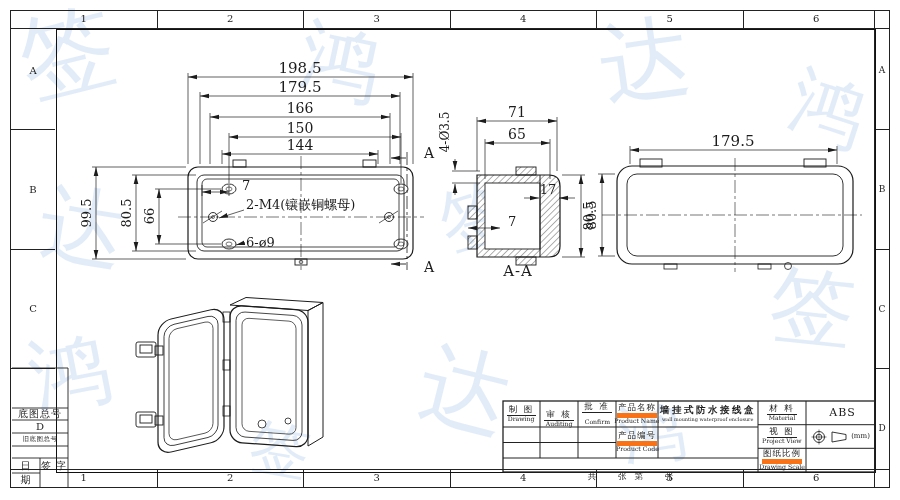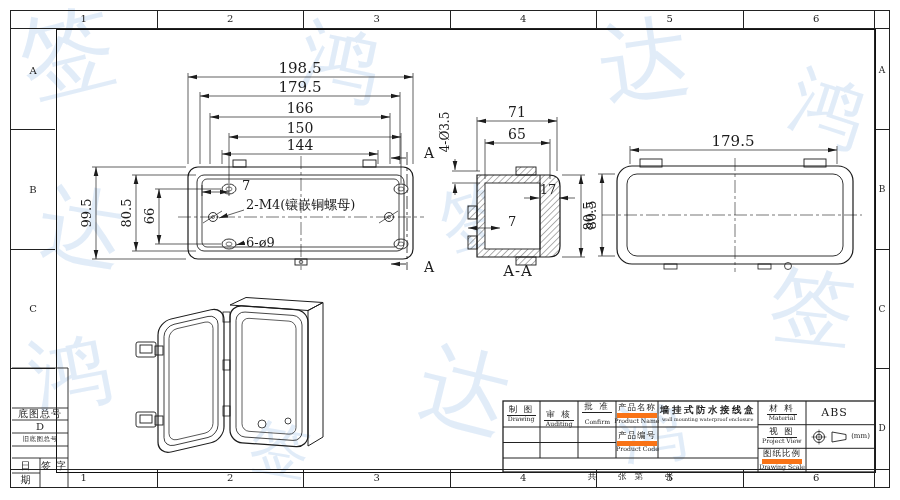--- a/index.html
+++ b/index.html
@@ -344,21 +344,21 @@
     <span class="pname-en">wall mounting waterproof enclosure</span>
   </div>
   <div class="cell" style="left:617px;top:428px;width:40px;height:29px;">
     <span class="zh2">产品编号</span>
     <span class="en">Product Code</span>
   </div>
   <div class="cell" style="left:759px;top:402px;width:46px;height:22px;">
     <span class="zh">材 料</span>
     <span class="en">Material</span>
   </div>
-  <div class="cell" style="left:807px;top:402px;width:55px;height:22px;">
+  <div class="cell" style="left:807px;top:402px;width:55px;height:22px;padding-left:8px;">
     <span class="abs-val">ABS</span>
   </div>
   <div class="cell" style="left:759px;top:426px;width:46px;height:21px;">
     <span class="zh">视 图</span>
     <span class="en">Project View</span>
   </div>
   <div class="cell" style="left:807px;top:426px;width:67px;height:21px;">
     <span class="viewsym">
       <svg width="38" height="16" viewBox="0 0 38 16">
         <g stroke="#222" fill="none" stroke-width="0.9">

